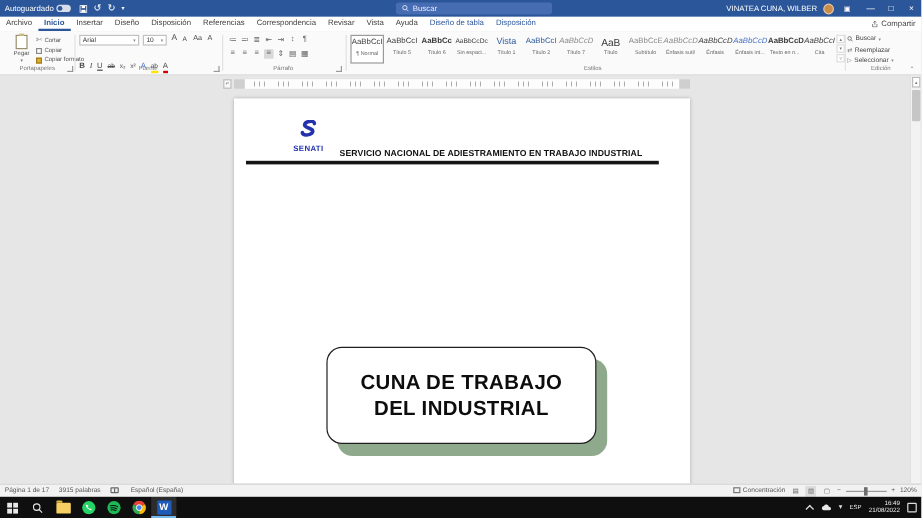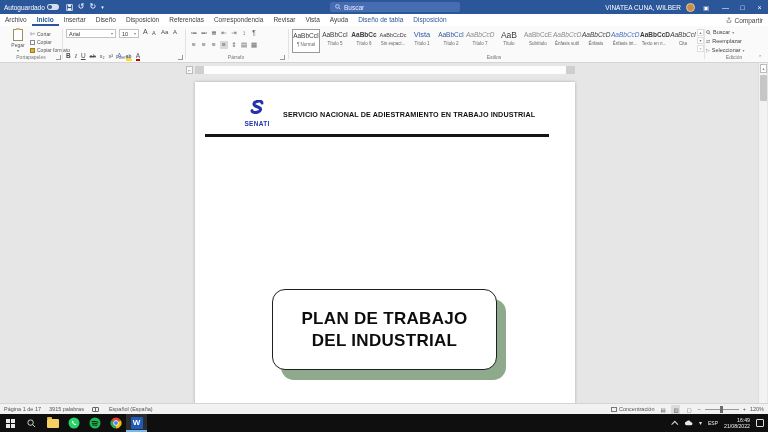--- a/index.html
+++ b/index.html
@@ -72,21 +72,21 @@
   .ruler { position:absolute; left:195px; top:3px; width:380px; height:8px; background:#fdfdfd; }
   .ruler .ticks { position:absolute; left:9px; right:9px; top:2px; bottom:2px;
      background:repeating-linear-gradient(90deg,#aaa 0 0.5px,transparent 0.5px 4px); }
   .ruler .mgl,.ruler .mgr { position:absolute; top:0; bottom:0; width:9px; background:#cfcfcf; }
   .ruler .mgl{left:0;} .ruler .mgr{right:0;}
   .tabsel { position:absolute; left:186px; top:3px; width:7px; height:8px; background:#f8f8f8; border:1px solid #bbb; font-size:5px; color:#555; text-align:center; line-height:7px; }
 
   .page { position:absolute; left:195px; top:19px; width:380px; height:330px; background:#fff; box-shadow:0 0 3px rgba(0,0,0,.25); }
   .logo-wrap { position:absolute; left:48px; top:18px; width:28px; text-align:center; }
   .senati-name { font-size:6.5px; font-weight:bold; color:#2433ad; letter-spacing:.3px; margin-top:1px; }
-  .org-line { position:absolute; left:88px; top:28px; font-size:7.2px; font-weight:bold; color:#111; letter-spacing:.1px; white-space:nowrap; }
+  .org-line { position:absolute; left:88px; top:41px; font-size:7.2px; font-weight:bold; color:#111; letter-spacing:.1px; white-space:nowrap; }
   .org-rule { position:absolute; left:10px; top:52px; width:344px; height:2.5px; background:#151515; }
 
   .titlebox { position:absolute; left:77px; top:207px; width:225px; height:81px; background:#fff; border:1.5px solid #1f1f1f; border-radius:13px; box-shadow:9px 10px 0 #8ea98c; display:flex; flex-direction:column; align-items:center; justify-content:center; }
   .titlebox div { font-size:17px; font-weight:bold; color:#0d0d0d; line-height:22px; letter-spacing:.3px; text-align:center; }
 
   .vscroll { position:absolute; right:1px; top:0; bottom:0; width:9px; background:#f2f2f2; border-left:1px solid #ddd; }
   .vs-btn { position:absolute; top:1px; left:1px; width:7px; height:9px; background:#fff; border:1px solid #bbb; font-size:4px; color:#777; text-align:center; line-height:8px; }
   .vs-thumb { position:absolute; top:12px; left:1px; width:7px; height:26px; background:#c6c6c6; border-radius:1px; }
 
   
@@ -347,21 +347,21 @@
       <div class="logo-wrap">
         <svg width="20" height="15" viewBox="0 0 40 30">
           <path d="M30 6 C30 2 24 1 19 3 C13 5 12 10 17 12 L24 15 C29 17 28 22 22 24 C16 26 10 25 10 21" fill="none" stroke="#2433ad" stroke-width="6" stroke-linecap="round"></path>
         </svg>
         <div class="senati-name">SENATI</div>
       </div>
       <div class="org-line">SERVICIO NACIONAL DE ADIESTRAMIENTO EN TRABAJO INDUSTRIAL</div>
       <div class="org-rule"></div>
 
       <div class="titlebox">
-        <div>PLAN DE TRABAJO</div>
+        <div>CUNA DE TRABAJO</div>
         <div>DEL INDUSTRIAL</div>
       </div>
     </div>
 
     <div class="vscroll">
       <div class="vs-btn">▴</div>
       <div class="vs-thumb"></div>
     </div>
   </div>
 

